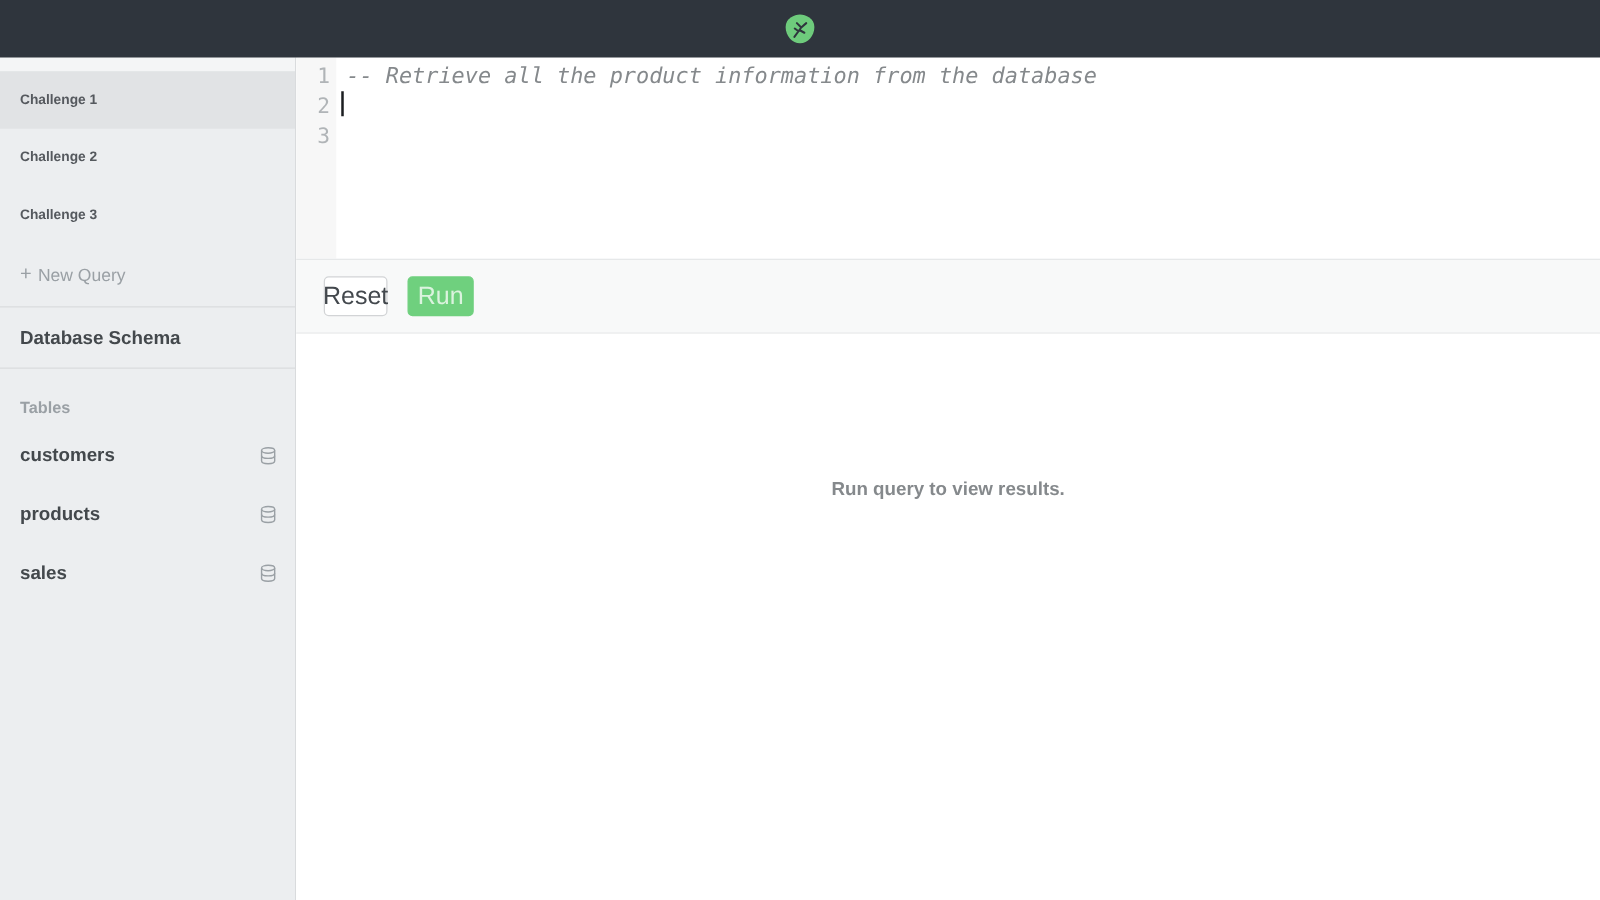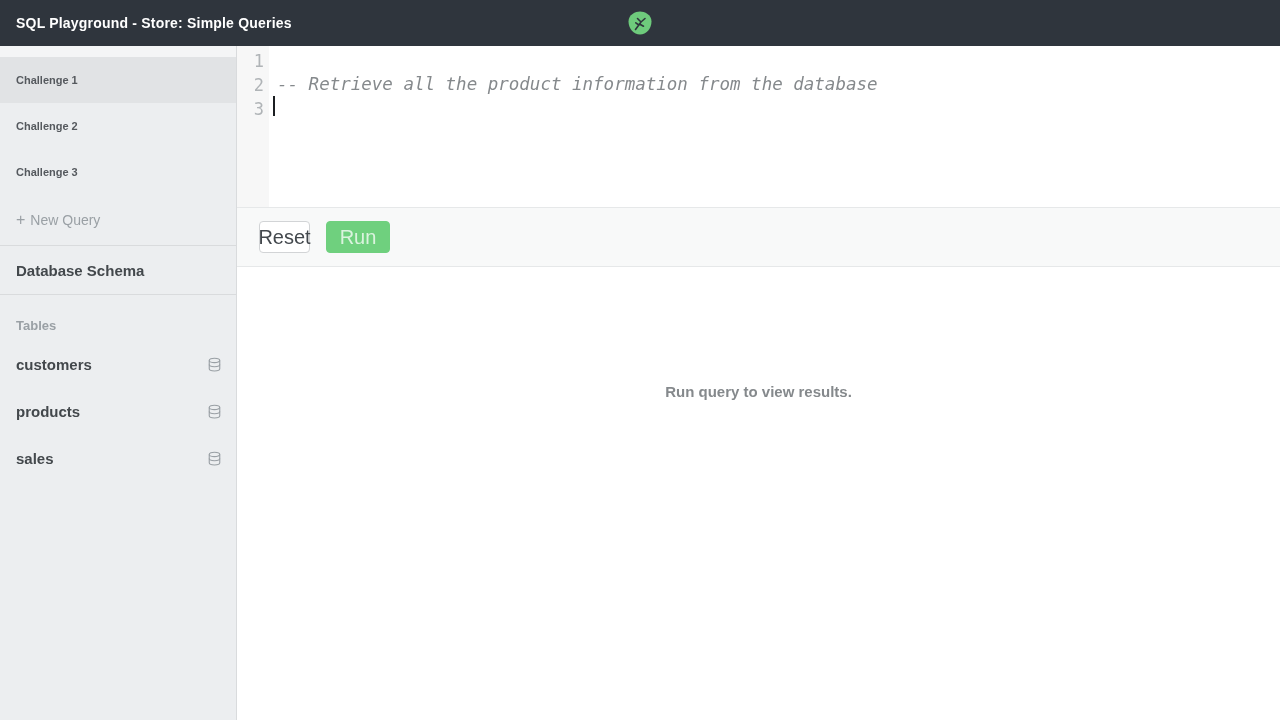--- a/index.html
+++ b/index.html
@@ -58,21 +58,21 @@
   
   .editor { height: 161px; display: flex; overflow: hidden; }
   .gutter {
     width: 32px; background: #f7f7f7; padding-top: 3px;
     display: flex; flex-direction: column; align-items: flex-end;
   }
   .gutter .ln {
     font-family: "DejaVu Sans Mono", monospace; font-size: 17px; line-height: 24px;
     color: #b0b4b7; padding-right: 5px;
   }
-  .code-area { flex: 1; padding-top: 15px; cursor: text; margin-top: 11px; }
+  .code-area { flex: 1; padding-top: 3px; cursor: text; }
   .code-line {
     font-family: "DejaVu Sans Mono", monospace; font-size: 17.5px; line-height: 24px;
     padding-left: 8px; white-space: pre; color: #3a3f44; display: flex; align-items: center;
   }
   .code-line .comment { color: #85898c; font-style: italic; }
   .cursor {
     display: inline-block; width: 1.5px; height: 20px; background: #1b1e21;
     margin-left: -4px; vertical-align: middle;
   }
 
@@ -83,36 +83,35 @@
     display: flex; align-items: center; padding-left: 22px;
   }
   .btn {
     height: 32px; border-radius: 4px; font-size: 20px; font-family: "Liberation Sans", sans-serif;
     display: inline-flex; align-items: center; justify-content: center; cursor: pointer;
   }
   .btn-reset {
     width: 51px; background: #ffffff; border: 1px solid #d2d4d6; color: #43484d;
   }
   .btn-run {
-    width: 64px; background: #6fd07e; border: 1px solid #6fd07e;
+    width: 53px; background: #6fd07e; border: 1px solid #6fd07e;
     color: rgba(255,255,255,0.75); font-weight: normal; margin-left: 16px;
   }
 
   
   .results { flex: 1; background: #ffffff; }
   .results-message {
     margin-top: 116px; text-align: center;
     font-size: 15px; font-weight: bold; color: #85898c;
   }
 </style>
 </head>
 <body>
 
 <div class="topbar">
-  <span class="topbar-title">SQL Playground - Store: Simple Queries</span>
   <span class="topbar-logo">
     <svg width="26" height="26" viewBox="0 0 26 26">
       <path d="M13 1.5 C17.5 1.5 24.5 4.5 24.5 11.5 C24.5 18.6 19.3 24.5 13 24.5 C6.7 24.5 1.5 18.6 1.5 11.5 C1.5 4.5 8.5 1.5 13 1.5 Z" fill="#6ecb7c"></path>
       <path d="M8.5 19.5 L14 12 M14 12 L10.5 8.5 M14 12 L18 8.5 M11.8 15 L8.8 12.8 M12.5 14 L16.5 16.2" stroke="#2f353d" stroke-width="1.6" fill="none" stroke-linecap="round"></path>
     </svg>
   </span>
 </div>
 
 <div class="container">
 

